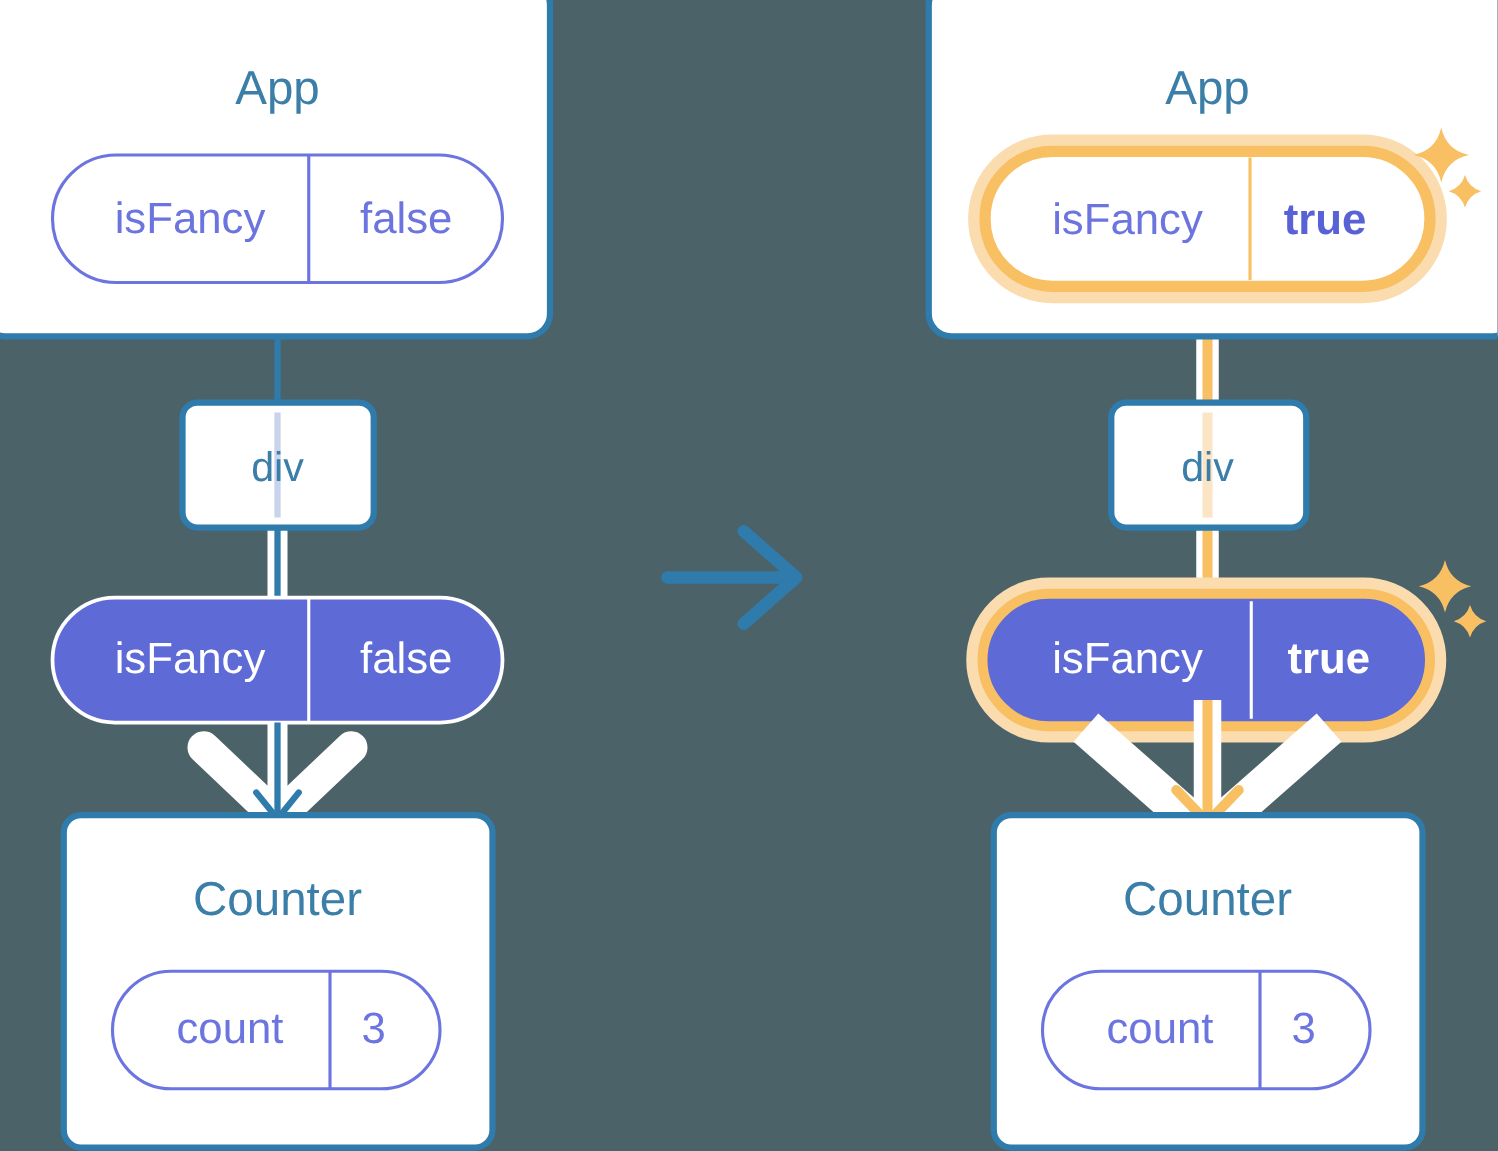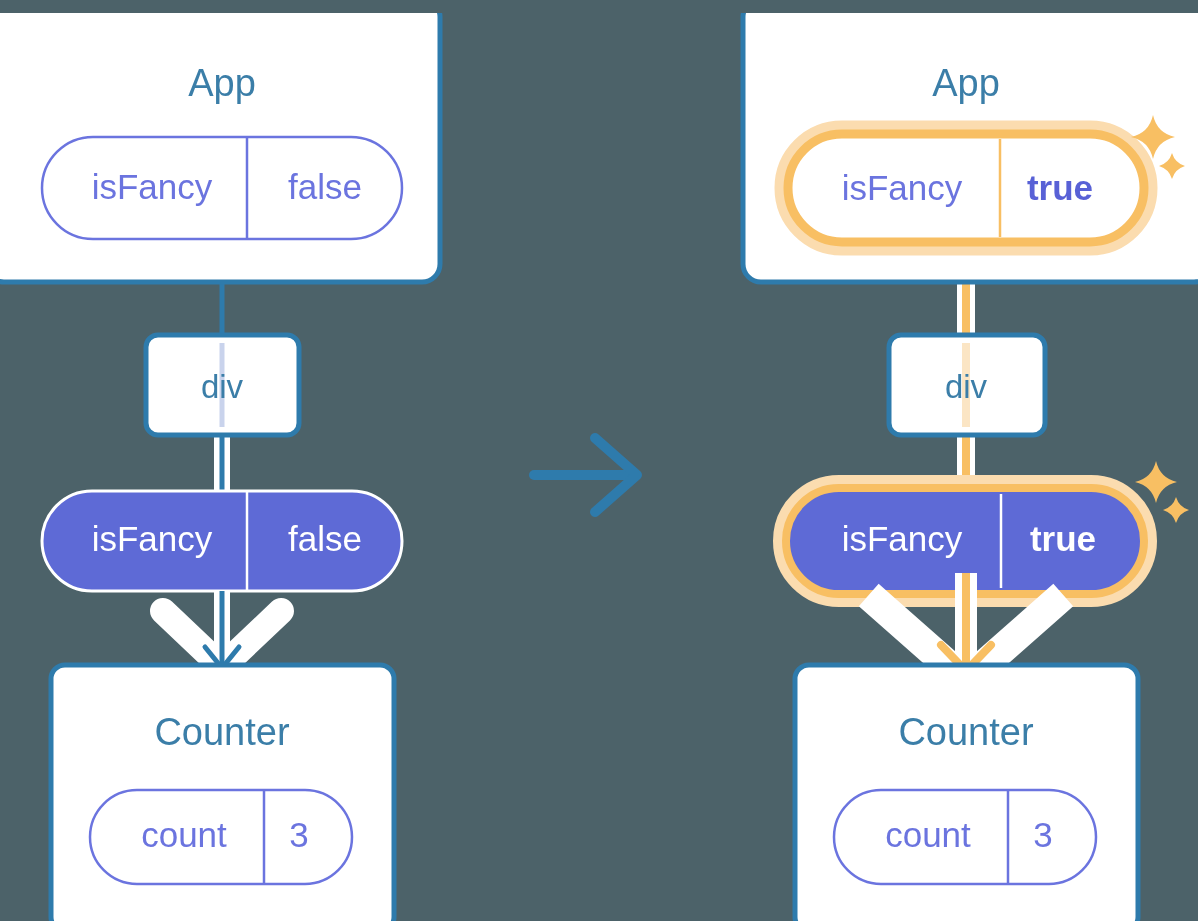--- a/index.html
+++ b/index.html
@@ -11,21 +11,21 @@
   body {
     width: 1198px;
     height: 921px;
     position: relative;
     overflow: hidden;
     font-family: "Liberation Sans", sans-serif;
   }
   #stage {
     position: absolute;
     left: 0;
-    top: 13px;
+    top: 0;
     width: 1198px;
     height: 711px;
   }
   svg.diagram {
     display: block;
     width: 1198px;
     height: 921px;
   }
   .box-label {
     font-family: "Liberation Sans", sans-serif;

